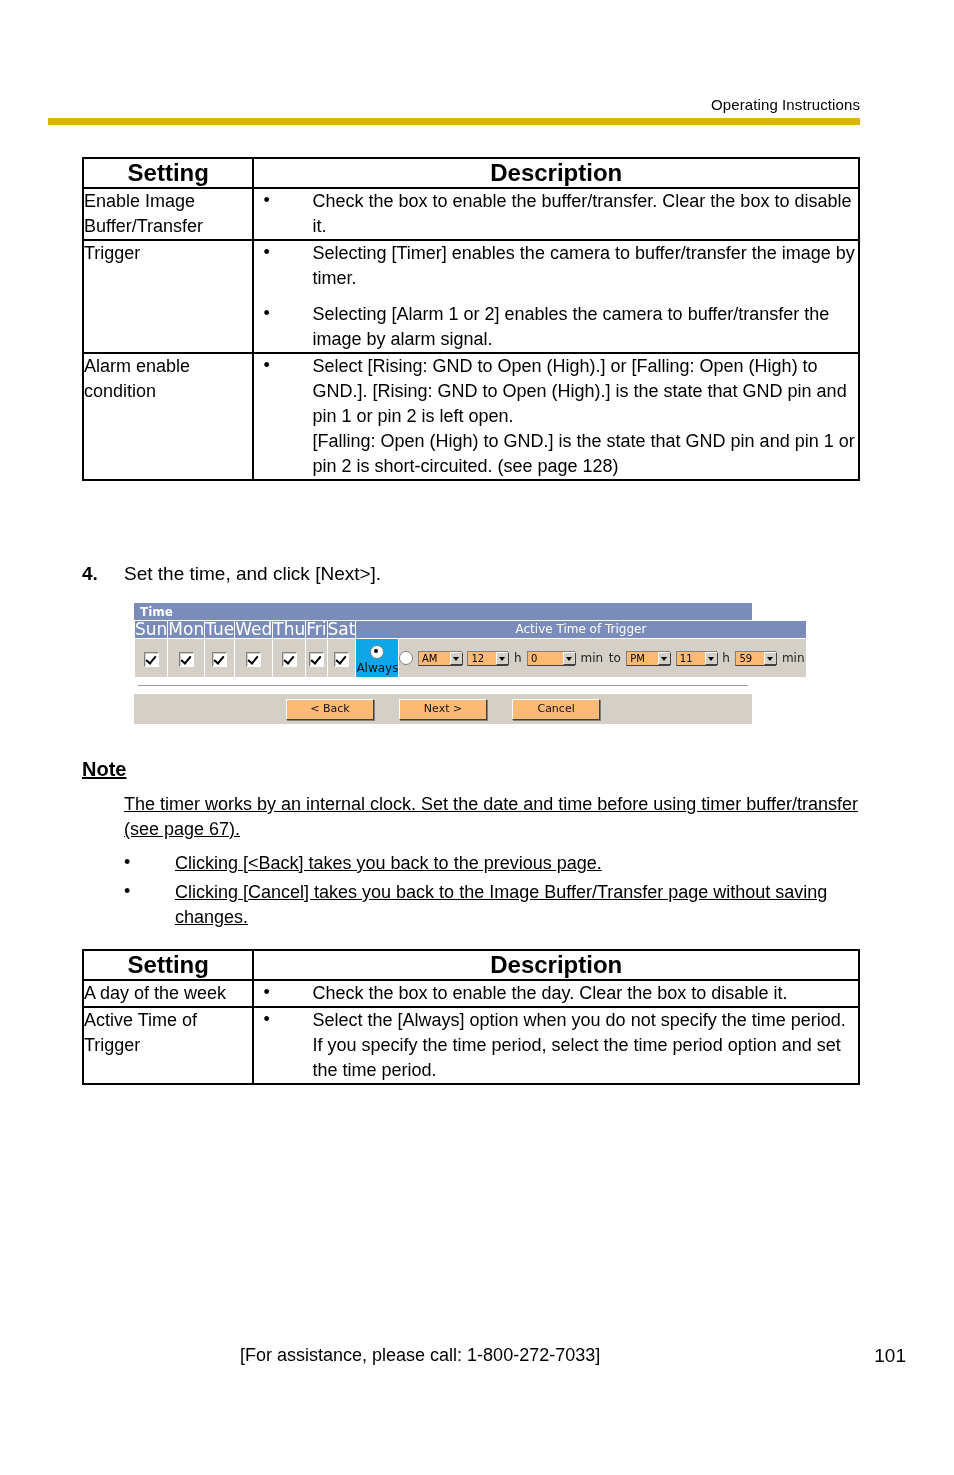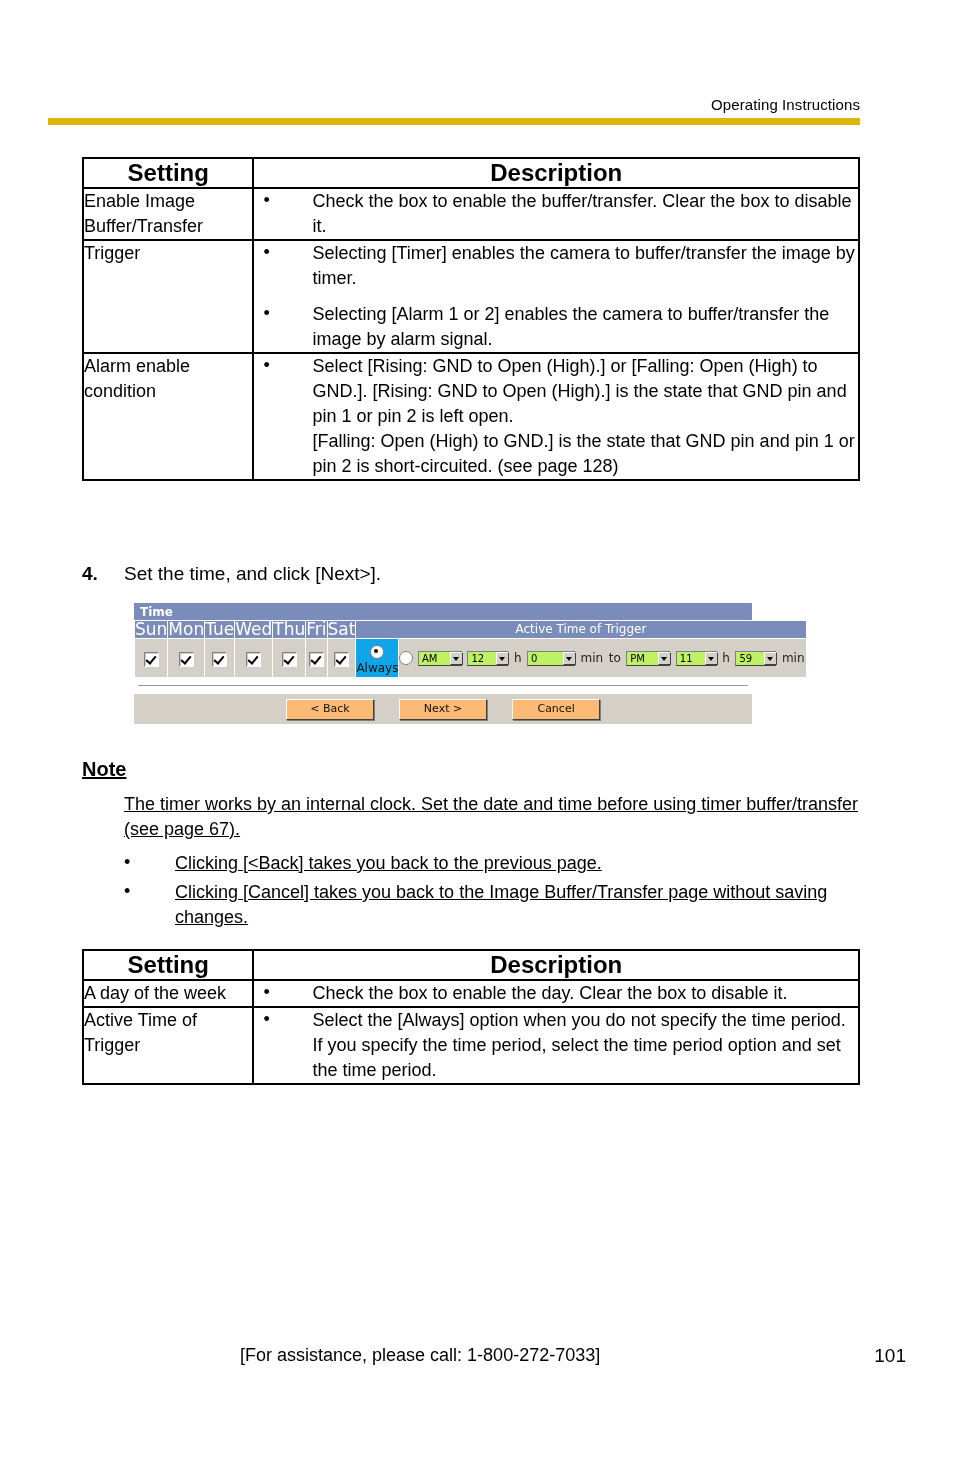--- a/index.html
+++ b/index.html
@@ -226,21 +226,21 @@
     color: #111;
     line-height: 14px;
     margin-top: 1px;
   }
   
   .sel-box {
     display: inline-block;
     border: 1px solid #808080;
     border-right-color: #404040;
     border-bottom-color: #404040;
-    background: #bef264;
+    background: #fdba74;
     height: 15px;
     line-height: 15px;
     vertical-align: middle;
     padding: 0;
     margin: 0 1px;
     position: relative;
     font-size: 10px;
     color: #000;
     box-sizing: border-box;
   }

